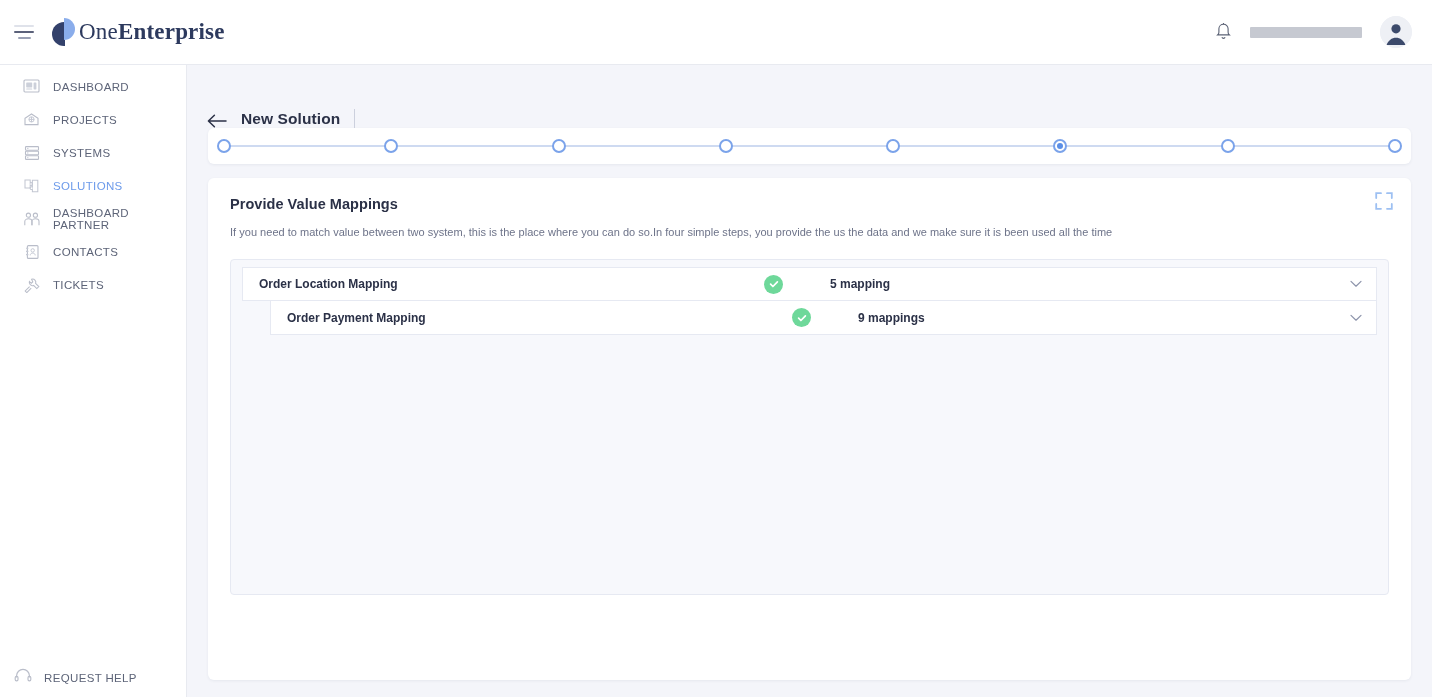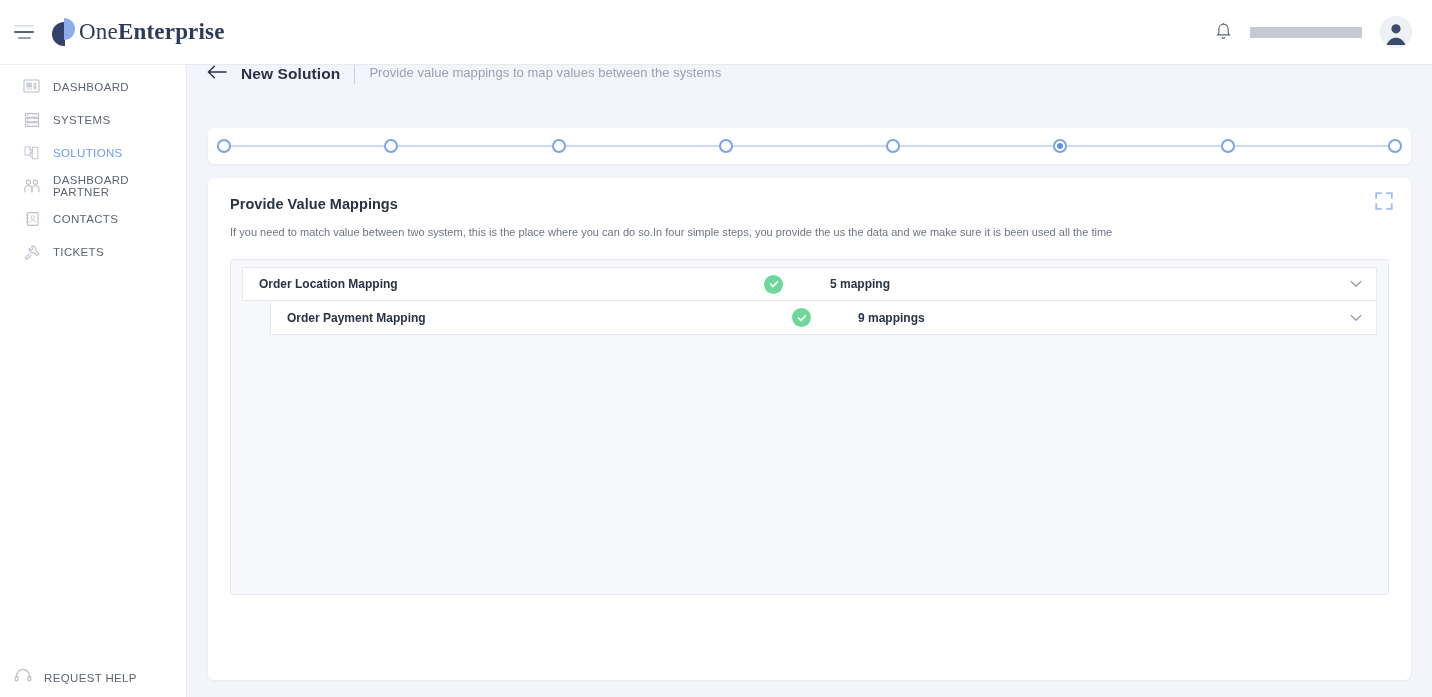--- a/index.html
+++ b/index.html
@@ -92,21 +92,21 @@
   .request-help .lbl { font-size: 11.5px; letter-spacing: .35px; color: #5d6478; }
 
   
   .main {
     position: absolute; top: 65px; left: 187px;
     width: 1245px; height: 632px;
     background: #f4f5fa;
     padding: 0 12px;
   }
   .page-head {
-    display: flex; align-items: flex-start; gap: 14px;
+    display: flex; align-items: flex-end; gap: 14px;
     height: 63px; padding-left: 8px;
   }
   .back-arrow { cursor: pointer; display: flex; align-items: center; }
   .page-title { font-size: 15.5px; font-weight: 700; color: #2b3147; letter-spacing: .1px; }
   .head-div { width: 1px; height: 19px; background: #ccd0dd; }
   .page-sub { font-size: 13px; color: #9ba1b4; letter-spacing: .05px; }
 
   .stepper-card {
     background: #fff; border-radius: 6px;
     height: 36px; margin: 0 9px 0 9px;
@@ -220,20 +220,30 @@
         <svg width="17" height="15" viewBox="0 0 17 15">
           <rect x="1" y="1" width="15" height="12" rx="1" stroke="#b9bdc9" stroke-width="1.1" fill="none"></rect>
           <rect x="3.2" y="3.4" width="6" height="5" rx=".6" fill="#ccd0da"></rect>
           <rect x="10.6" y="3.4" width="2.8" height="7" rx=".6" fill="#ccd0da"></rect>
           <rect x="3.2" y="9.4" width="6" height="1.2" rx=".5" fill="#ccd0da"></rect>
         </svg>
       </span>
       <span class="lbl">DASHBOARD</span>
     </div>
 
+    <div class="nav-item">
+      <span class="ico">
+        <svg width="17" height="16" viewBox="0 0 17 16">
+          <path d="M2 12.6V6.2L8.5 2l6.5 4.2v6.4z" stroke="#b9bdc9" stroke-width="1.1" fill="none"></path>
+          <circle cx="8.5" cy="7.4" r="2.6" stroke="#c5c9d4" stroke-width="1" fill="none"></circle>
+          <path d="M8.5 4.8v5.2M5.9 7.4h5.2" stroke="#c5c9d4" stroke-width="1"></path>
+        </svg>
+      </span>
+      <span class="lbl">PROJECTS</span>
+    </div>
 
     <div class="nav-item">
       <span class="ico">
         <svg width="16" height="16" viewBox="0 0 16 16">
           <rect x="1.5" y="1.6" width="13" height="3.6" rx=".7" stroke="#b9bdc9" stroke-width="1.1" fill="none"></rect>
           <rect x="1.5" y="6.2" width="13" height="3.6" rx=".7" stroke="#b9bdc9" stroke-width="1.1" fill="none"></rect>
           <rect x="1.5" y="10.8" width="13" height="3.6" rx=".7" stroke="#b9bdc9" stroke-width="1.1" fill="none"></rect>
           <circle cx="3.8" cy="3.4" r=".7" fill="#c5c9d4"></circle>
           <circle cx="3.8" cy="8" r=".7" fill="#c5c9d4"></circle>
           <circle cx="3.8" cy="12.6" r=".7" fill="#c5c9d4"></circle>
@@ -301,21 +311,20 @@
   <div class="main">
 
     <div class="page-head">
       <span class="back-arrow">
         <svg width="20" height="14" viewBox="0 0 20 14">
           <path d="M19 7H1.6M7.4 1.2L1.4 7l6 5.8" stroke="#2b3147" stroke-width="1.5" fill="none" stroke-linecap="round" stroke-linejoin="round"></path>
         </svg>
       </span>
       <span class="page-title">New Solution</span>
       <span class="head-div"></span>
-      <span class="page-sub">Provide value mappings to map values between the systems</span>
     </div>
 
     <div class="stepper-card">
       <div class="stepper">
         <div class="rail"></div>
         <div class="step"></div>
         <div class="step"></div>
         <div class="step"></div>
         <div class="step"></div>
         <div class="step"></div>

